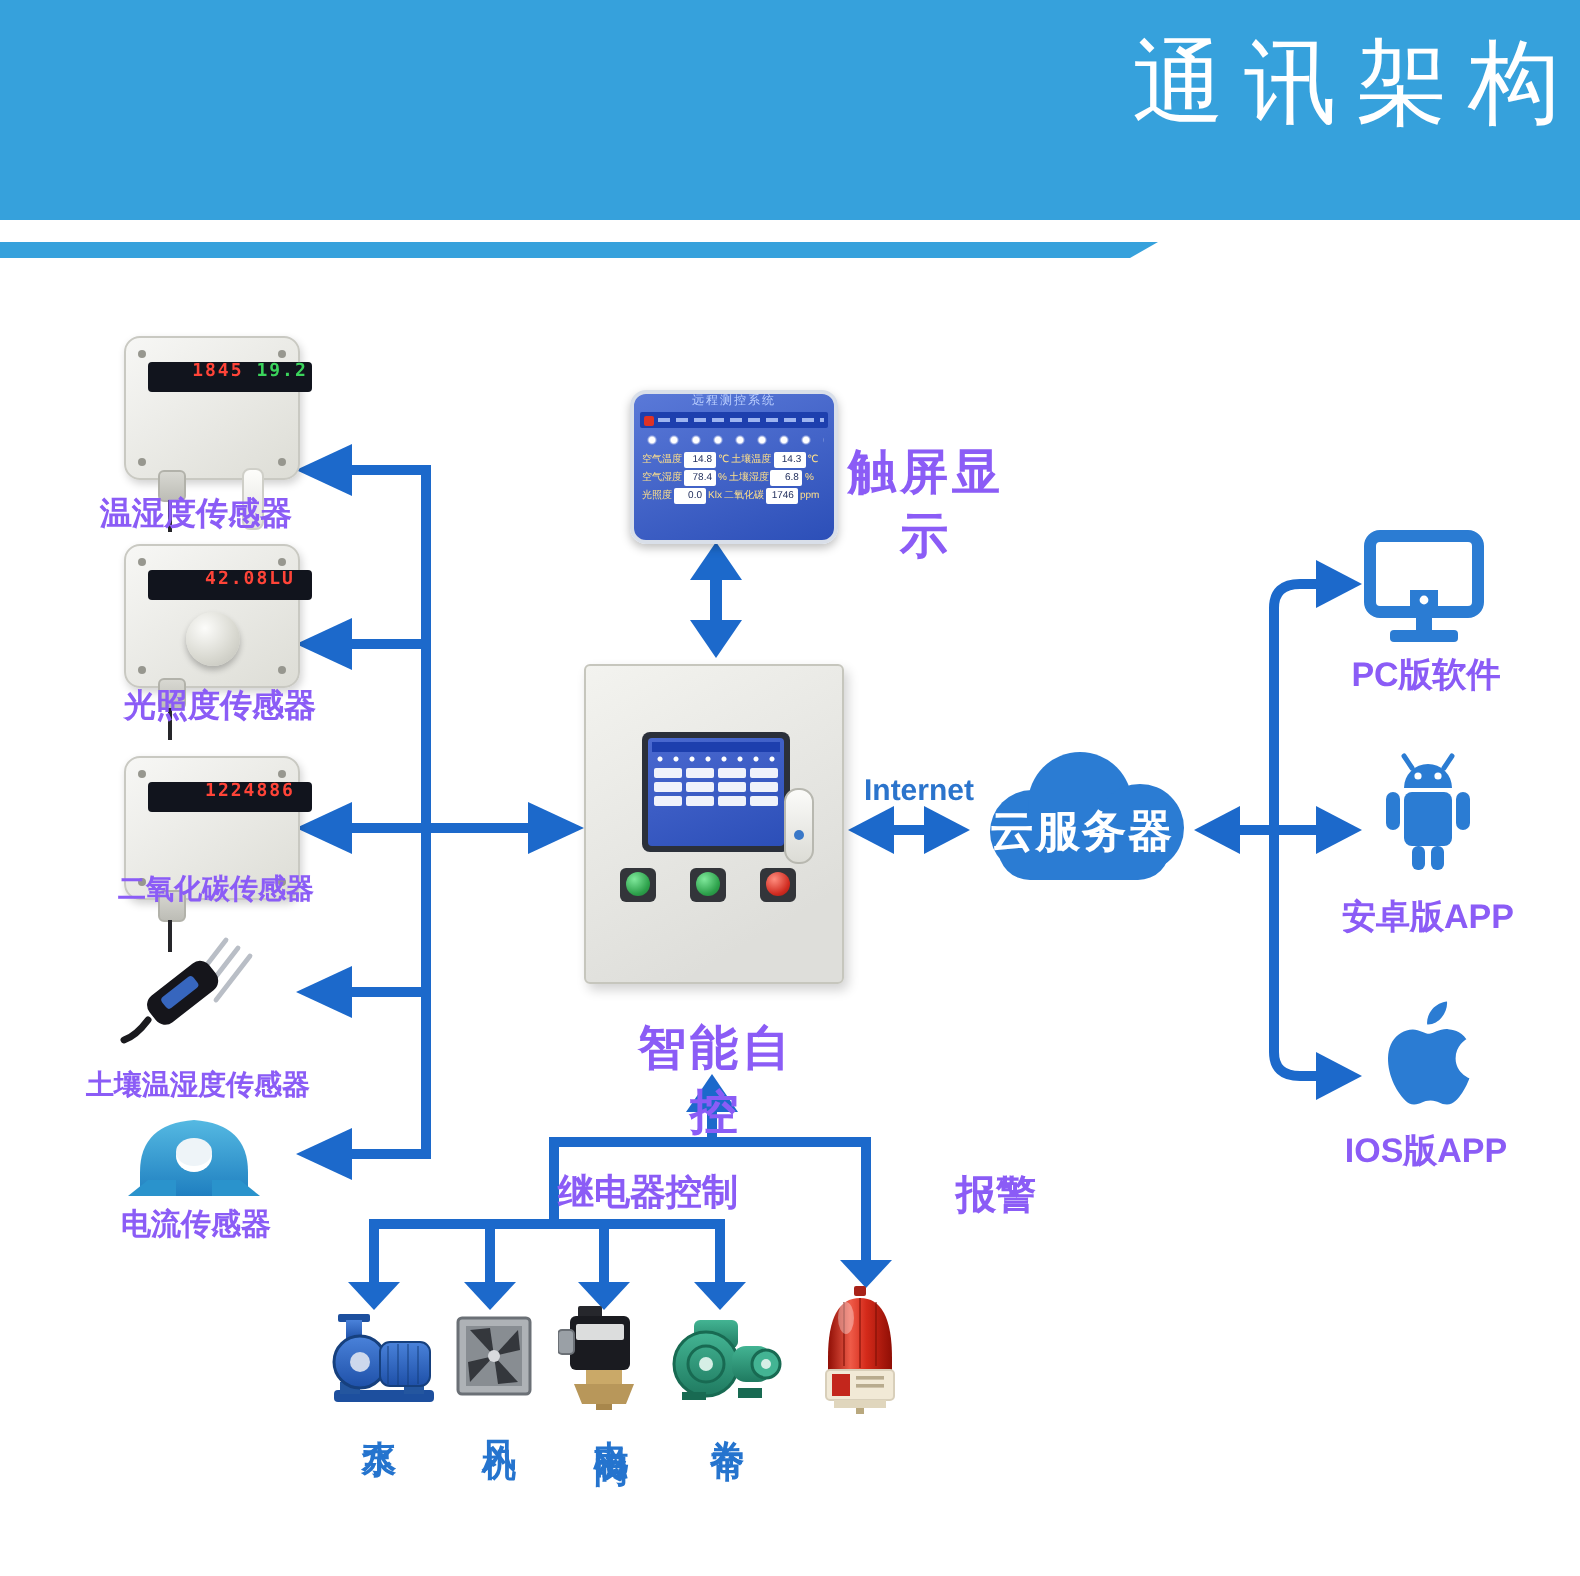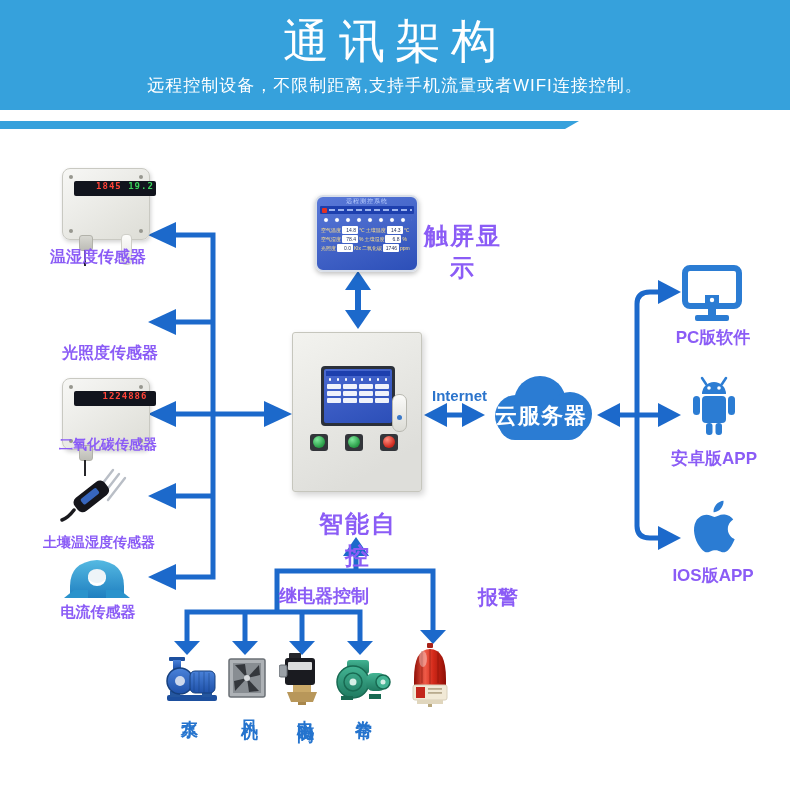--- a/index.html
+++ b/index.html
@@ -1,21 +1,21 @@
 <!DOCTYPE html>
 <html><head>
 <meta charset="utf-8">
 <style>
   html,body{margin:0;padding:0;background:#fff;}
   .page{position:relative;width:790px;height:788px;background:#fff;overflow:hidden;
         font-family:"Liberation Sans","DejaVu Sans",sans-serif;}
 
   
   .header{position:absolute;left:0;top:0;width:790px;height:110px;background:#36a1dc;
-          color:#fff;text-align:center;}
+          color:#fff;text-align:right;}
   .header-title{margin:0;padding-top:16px;font-size:46px;font-weight:500;letter-spacing:10px;line-height:1.1;}
   .header-sub{margin-top:7px;font-size:17px;letter-spacing:1px;}
   .accent-bar{position:absolute;left:0;top:121px;width:579px;height:8px;background:#36a1dc;
               clip-path:polygon(0 0,100% 0,calc(100% - 14px) 100%,0 100%);}
 
   
   .wires{position:absolute;left:0;top:0;width:790px;height:788px;pointer-events:none;}
 
   
   .blabel{position:absolute;color:#8b5cf6;font-weight:bold;text-align:center;}
@@ -80,21 +80,20 @@
   
   .devsvg{position:absolute;}
 </style>
 </head>
 <body>
 
 <div class="page">
 
   <div class="header">
     <h1 class="header-title">通讯架构</h1>
-    <div class="header-sub">远程控制设备，不限制距离,支持手机流量或者WIFI连接控制。</div>
   </div>
   <div class="accent-bar"></div>
 
   <svg class="wires" width="790" height="788" viewBox="0 0 790 788">
     <g stroke="#1c69cb" stroke-width="5" fill="none">
       <path d="M176 235 H213 V577 H176"></path>
       <path d="M176 322 H213"></path>
       <path d="M176 414 H264"></path>
       <path d="M176 496 H213"></path>
       <path d="M358 287 V313" stroke-width="6"></path>
@@ -136,20 +135,29 @@
     <div class="sdisp">
       <span class="red">1845</span>
       <span class="green">19.2</span>
     </div>
     <i class="gland"></i>
     <i class="cable"></i>
     <i class="probe"></i>
   </div>
   <div class="blabel" style="left:42px;top:247px;width:112px;font-size:16px;">温湿度传感器</div>
 
+  <div class="sbox" style="left:62px;top:272px;">
+    <i class="screws"></i>
+    <div class="sdisp">
+      <span class="red">42.08LU</span>
+    </div>
+    <i class="dome"></i>
+    <i class="gland"></i>
+    <i class="cable"></i>
+  </div>
   <div class="blabel" style="left:54px;top:343px;width:112px;font-size:16px;">光照度传感器</div>
 
   <div class="sbox" style="left:62px;top:378px;">
     <i class="screws"></i>
     <div class="sdisp">
       <span class="red">1224886</span>
     </div>
     <i class="gland"></i>
     <i class="cable"></i>
   </div>

